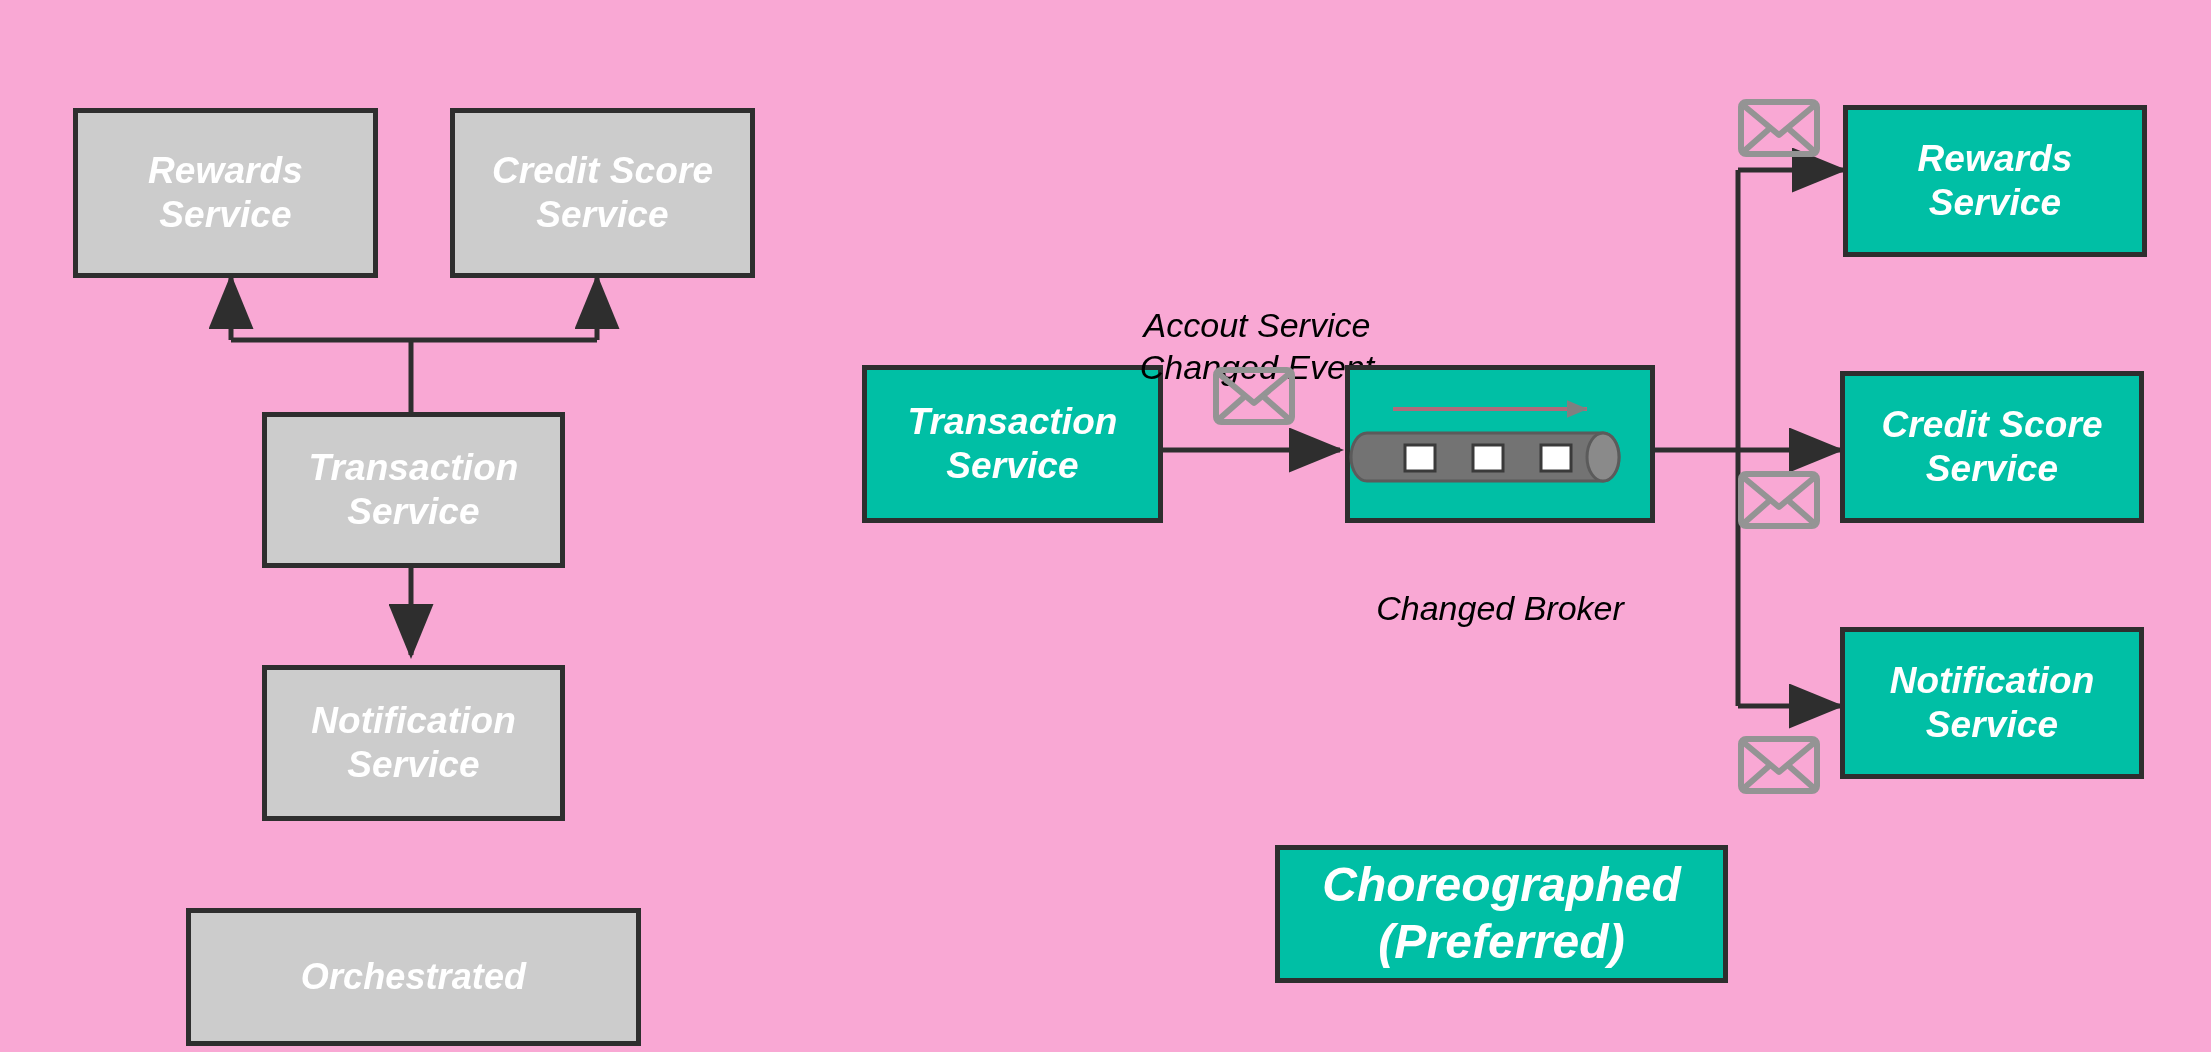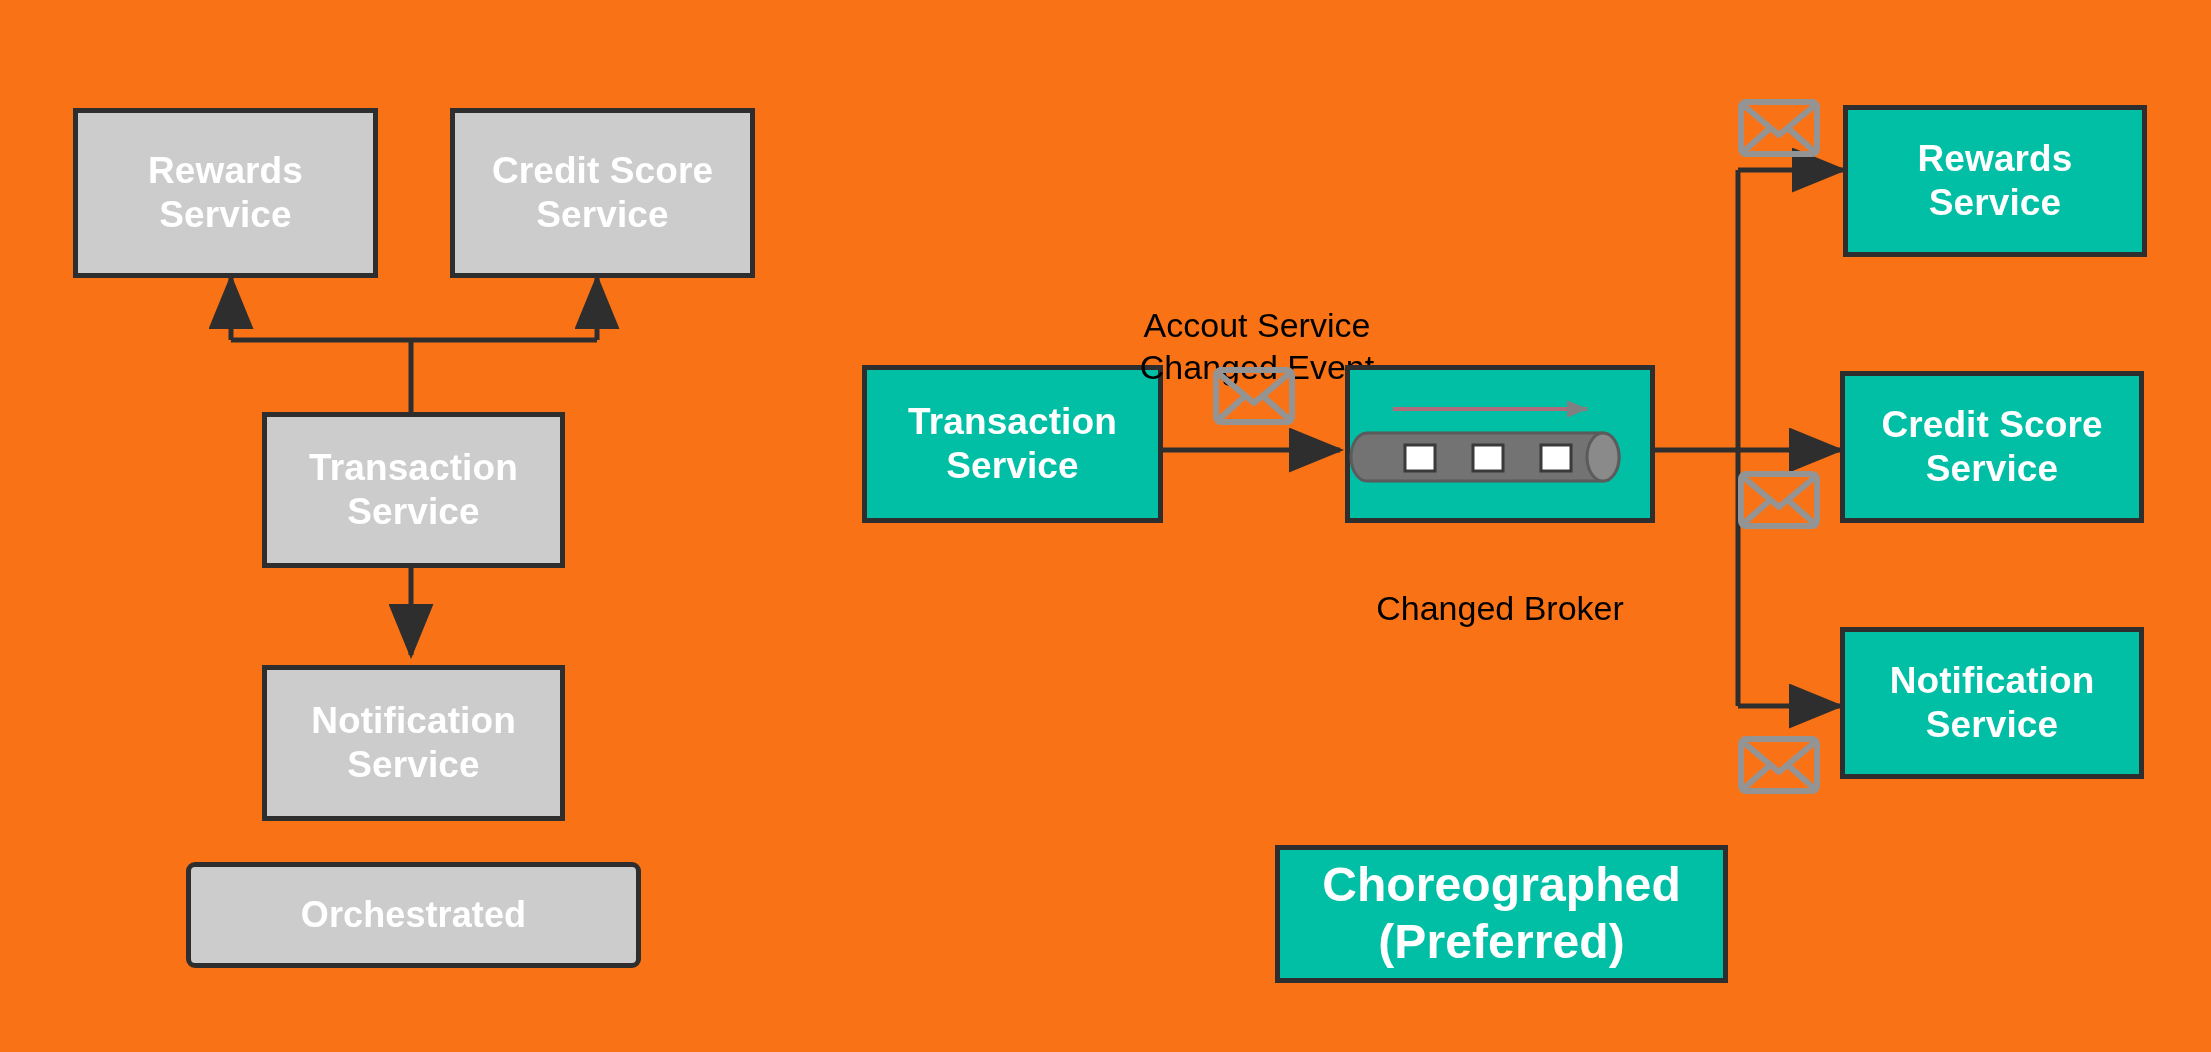--- a/index.html
+++ b/index.html
@@ -7,22 +7,23 @@
     padding: 0;
     background: #ffffff;
   }
   body {
     font-family: "Liberation Sans", sans-serif;
   }
   #stage {
     position: relative;
     width: 2211px;
     height: 1052px;
-    background: #f97316;
+    background: #f9a8d4;
     overflow: hidden;
+    font-style: italic;
   }
   #svg-layer {
     position: absolute;
     left: 0;
     top: 0;
     width: 2211px;
     height: 1052px;
   }
   .node {
     position: absolute;
@@ -129,21 +130,21 @@
   <div class="node gray" style="left:262px; top:412px; width:303px; height:156px; font-size:37px;">
     <span>Transaction
 Service</span>
   </div>
 
   <div class="node gray" style="left:262px; top:665px; width:303px; height:156px; font-size:37px;">
     <span>Notification
 Service</span>
   </div>
 
-  <div class="node gray" style="left:186px; top:862px; width:455px; height:106px; font-size:36px;border-radius:9px;">
+  <div class="node gray" style="left:186px; top:908px; width:455px; height:138px; font-size:36px;">
     <span>Orchestrated</span>
   </div>
 
   <div class="node teal" style="left:862px; top:365px; width:301px; height:158px; font-size:37px;">
     <span>Transaction
 Service</span>
   </div>
 
   <div class="plain-label" style="left:1122px; top:262px; width:270px; font-size:34px;">
     <span>Accout Service

